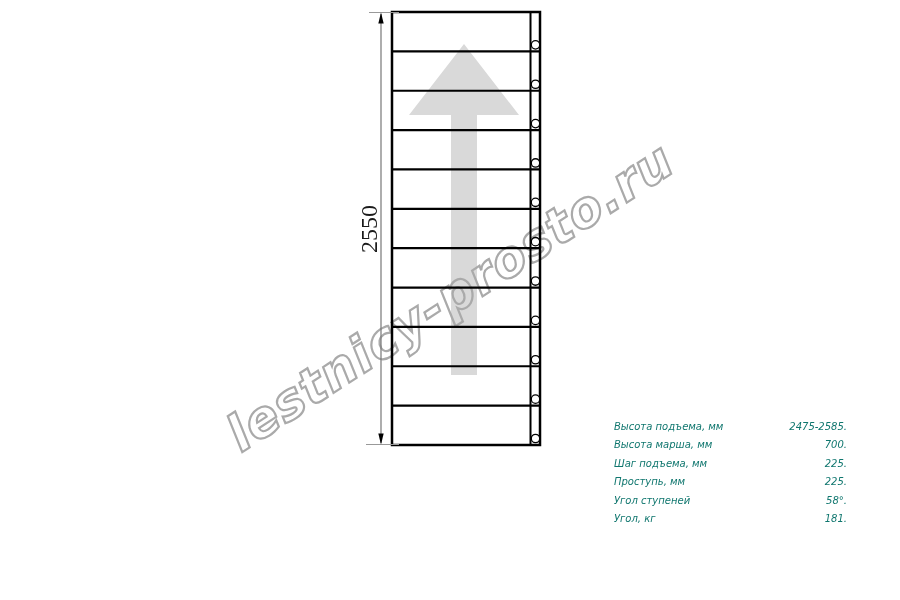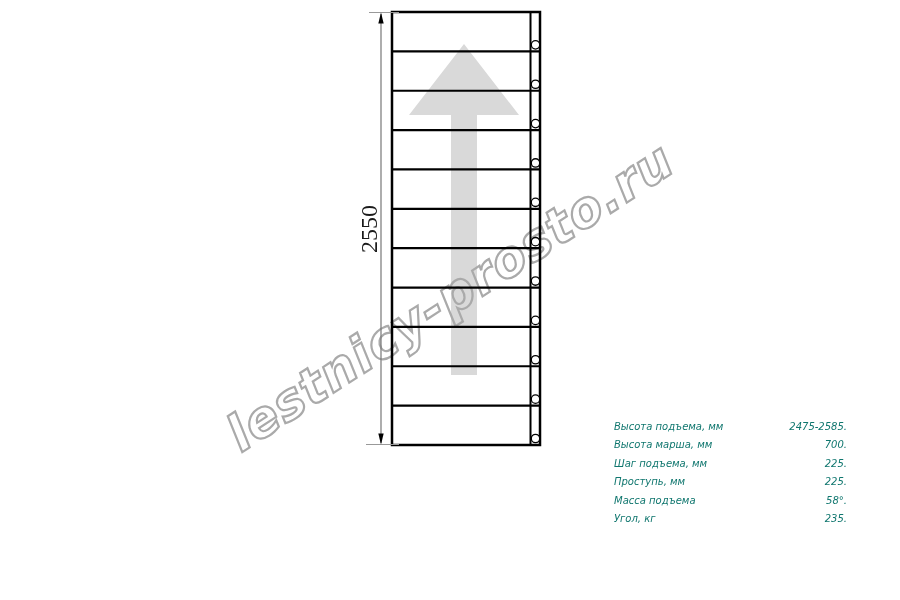--- a/index.html
+++ b/index.html
@@ -87,22 +87,22 @@
     </div>
     <div class="spec-row">
       <span class="spec-label">Шаг подъема, мм</span>
       <span class="spec-value">225.</span>
     </div>
     <div class="spec-row">
       <span class="spec-label">Проступь, мм</span>
       <span class="spec-value">225.</span>
     </div>
     <div class="spec-row">
-      <span class="spec-label">Масса подъема</span>
+      <span class="spec-label">Угол ступеней</span>
       <span class="spec-value">58°.</span>
     </div>
     <div class="spec-row">
       <span class="spec-label">Угол, кг</span>
-      <span class="spec-value">235.</span>
+      <span class="spec-value">181.</span>
     </div>
   </div>
 
 </div>
 
 </body></html>

